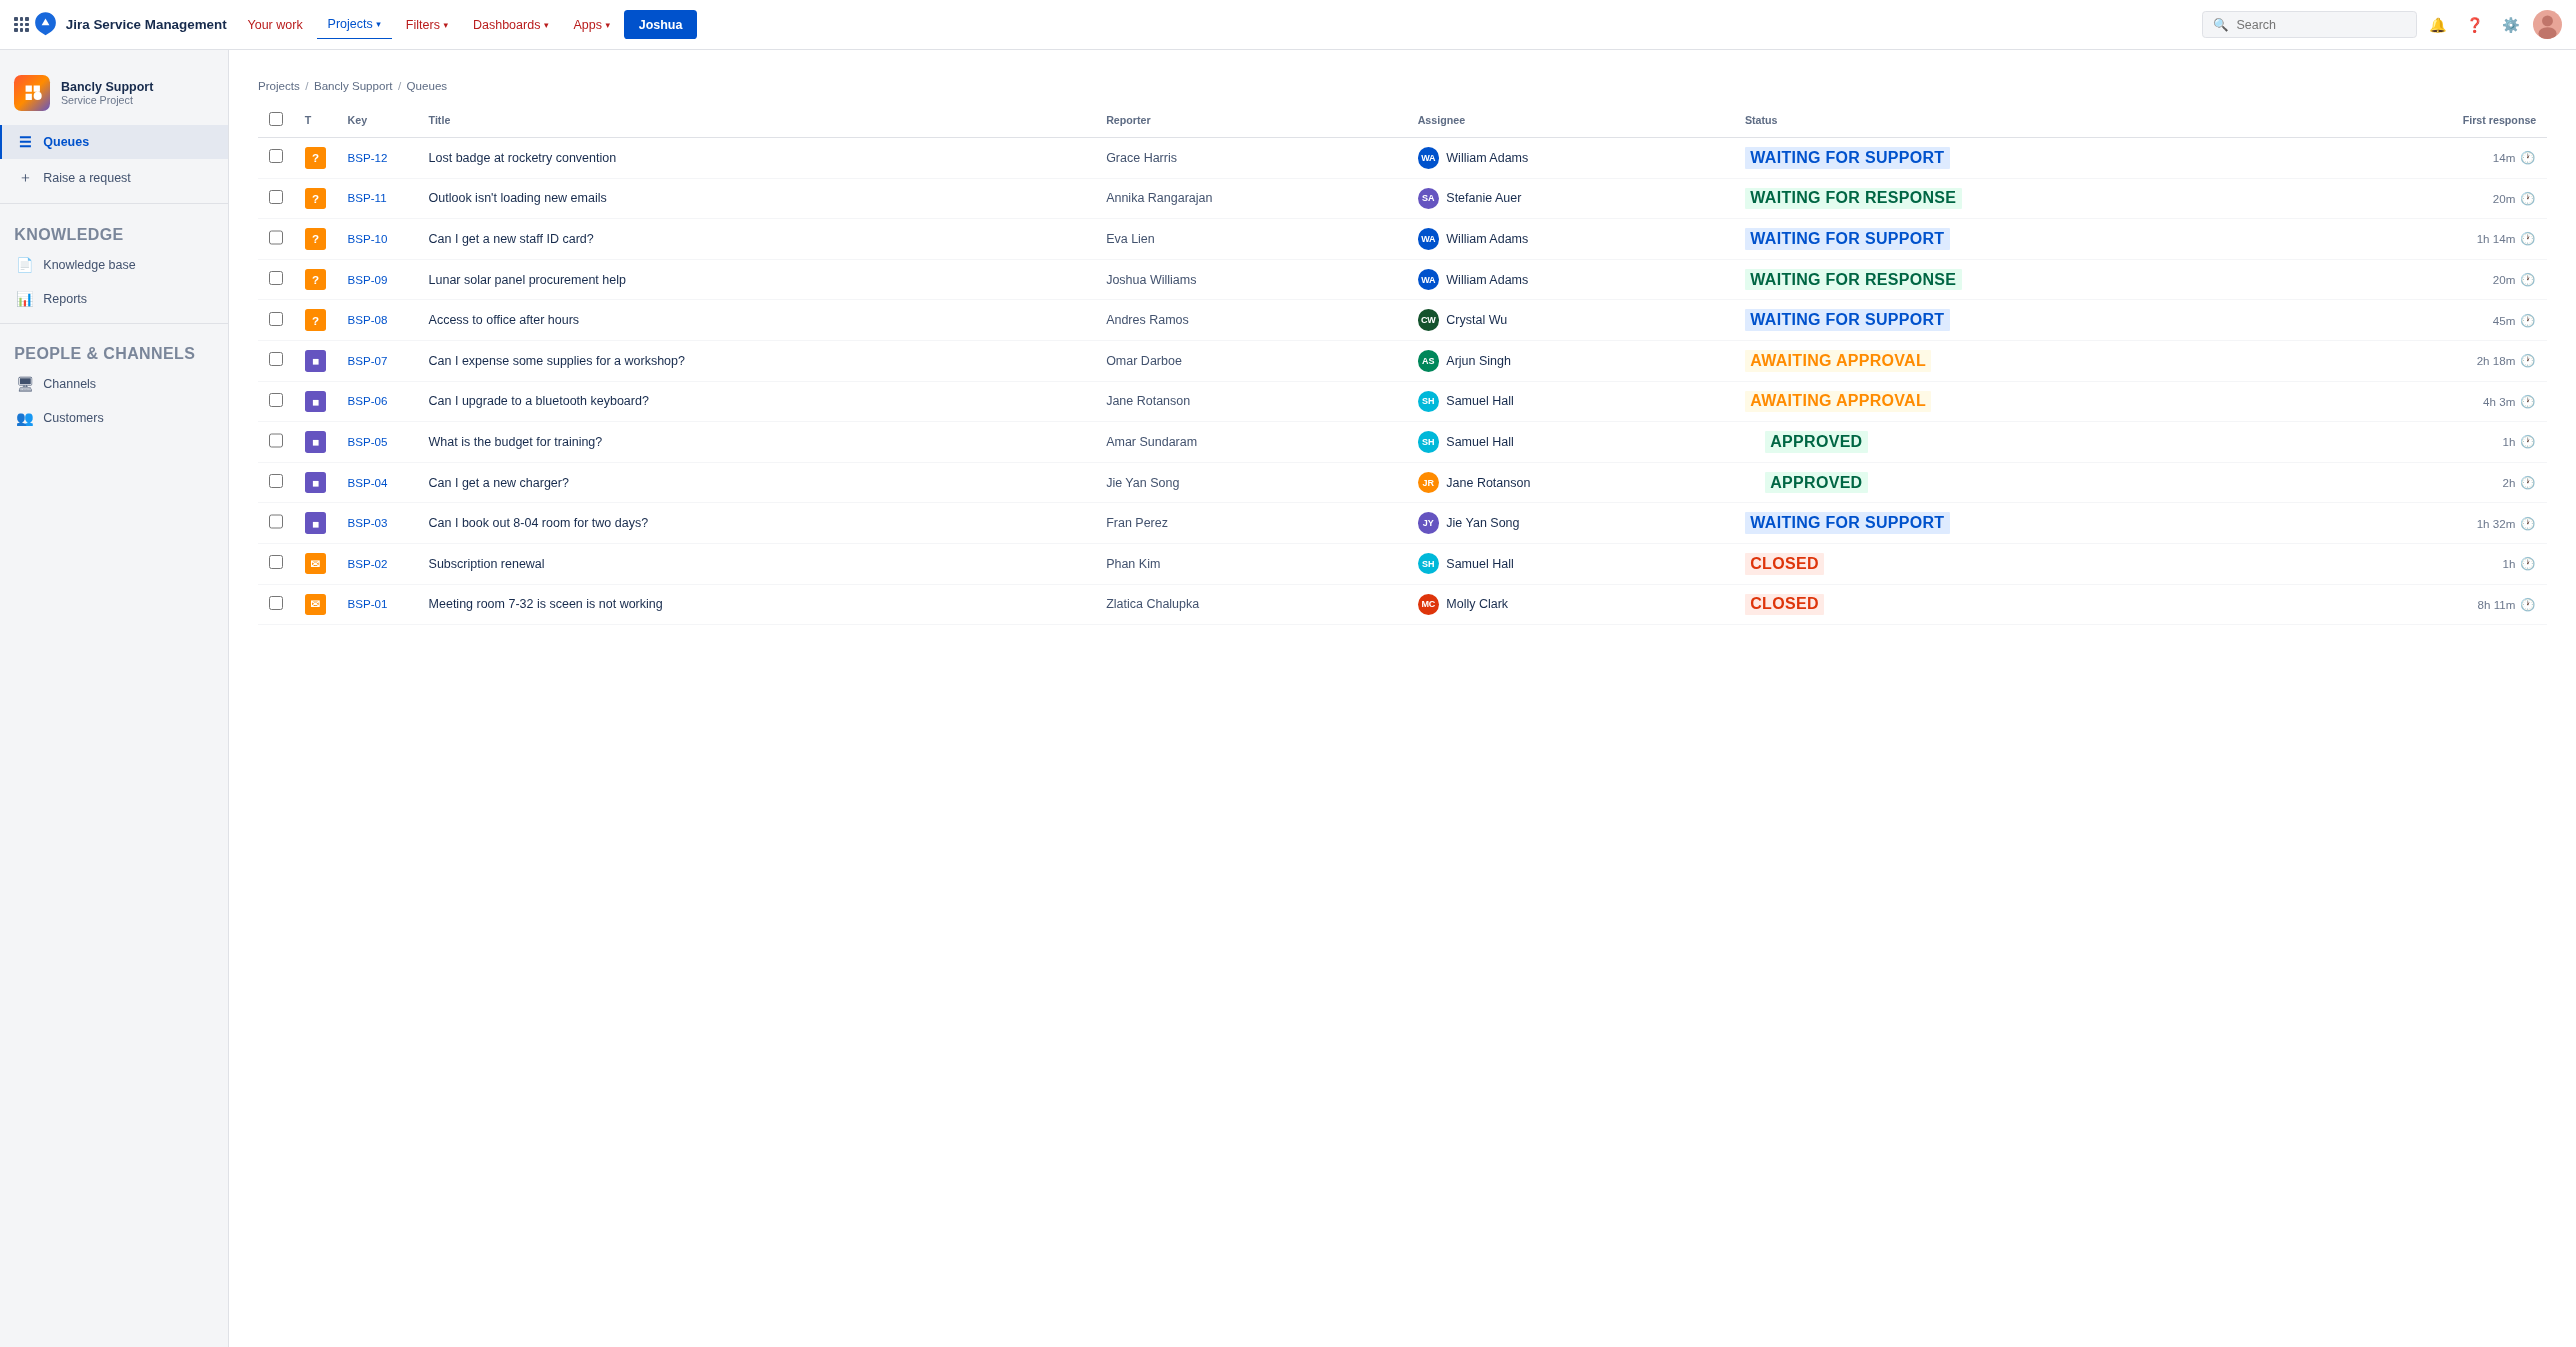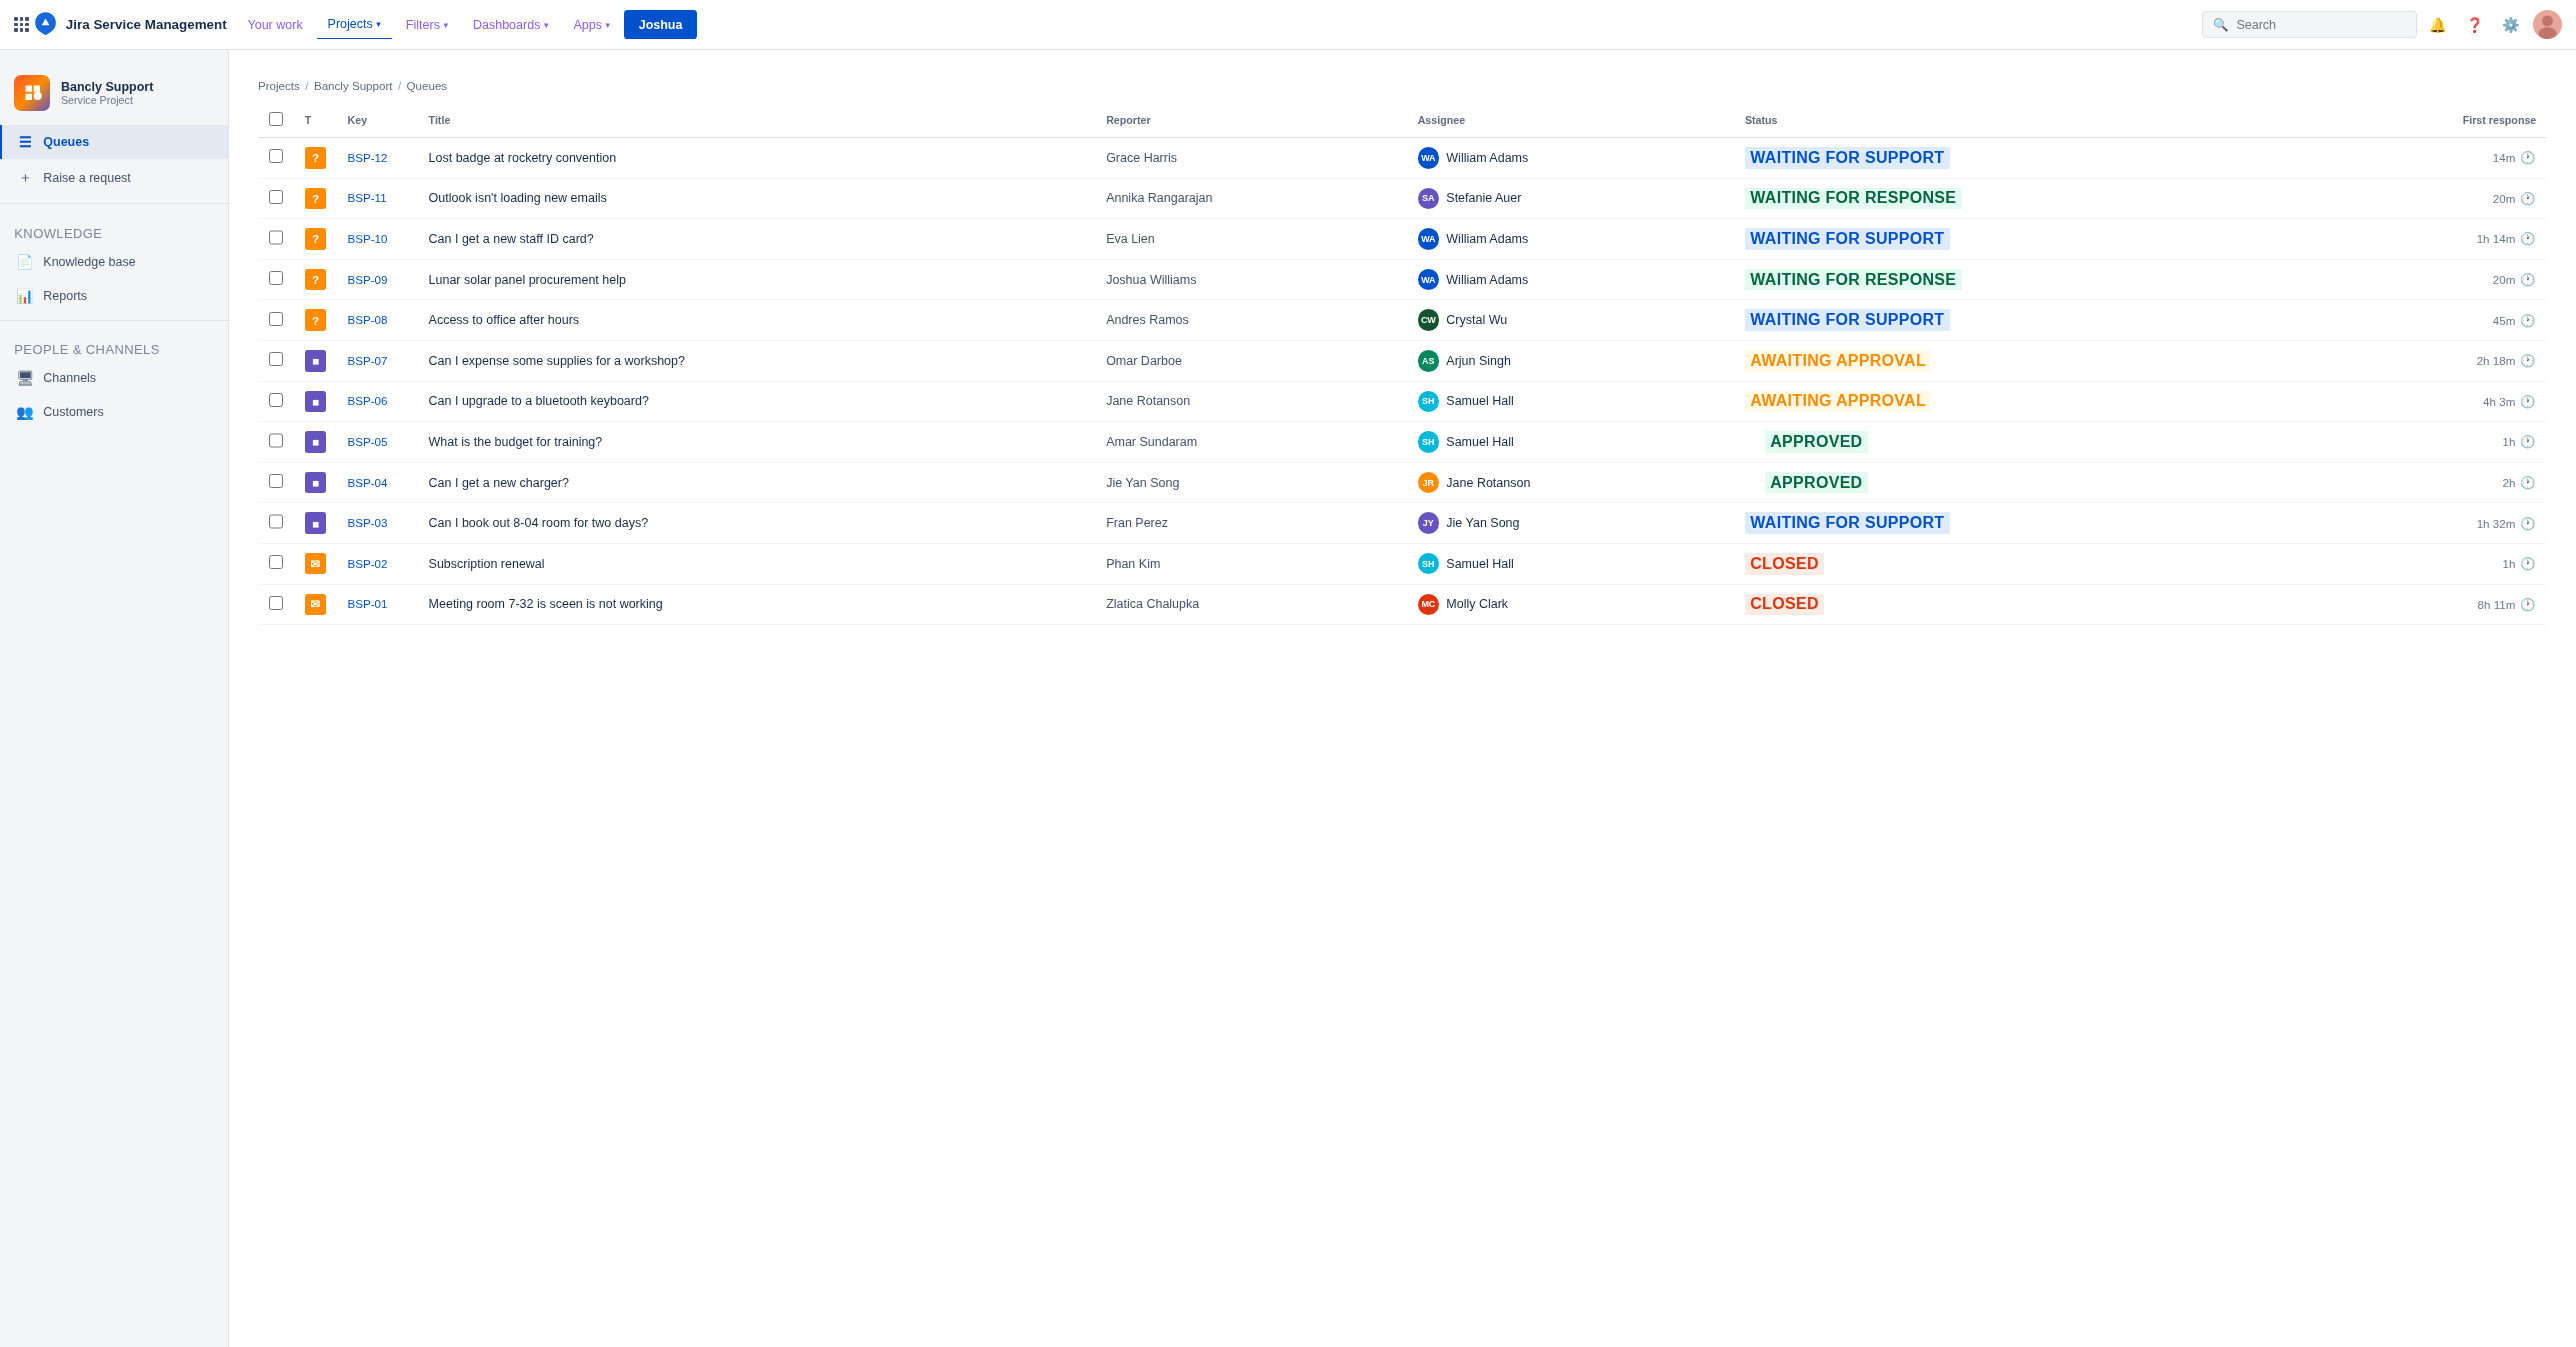--- a/index.html
+++ b/index.html
@@ -9,21 +9,21 @@
     .topnav {
       display: flex; align-items: center; height: 50px;
       background: #fff; border-bottom: 0.9px solid #dfe1e6;
       padding: 0 14.3px; gap: 3px; position: fixed; top: 0; left: 0; right: 0; z-index: 100;
     }
     .topnav-logo { display: flex; align-items: center; gap: 7.2px; text-decoration: none; margin-right: 7.2px; }
     .topnav-logo-text { font-size: 13.4px; font-weight: 600; color: #172b4d; white-space: nowrap; }
     .topnav-nav { display: flex; align-items: center; gap: 3.6px; flex: 1; }
     .topnav-link {
       padding: 7.2px 10.7px; border-radius: 3.6px; font-size: 12.5px; font-weight: 500;
-      color: #8b5cf6; text-decoration: none; cursor: pointer; white-space: nowrap;
+      color: #b91c1c; text-decoration: none; cursor: pointer; white-space: nowrap;
       border: none; background: none; display: flex; align-items: center; gap: 3.6px;
     }
     .topnav-link.active { color: #0052cc; border-bottom: 1.8px solid #0052cc; border-radius: 0; }
     .topnav-link .chevron { font-size: 9px; }
     .create-btn {
       background: #0052cc; color: #fff; border: none; border-radius: 3.6px;
       padding: 7.2px 14.3px; font-size: 12.5px; font-weight: 600; cursor: pointer;
       white-space: nowrap;
     }
     .topnav-right { display: flex; align-items: center; gap: 7.2px; margin-left: auto; }
@@ -69,21 +69,21 @@
     .sidebar-nav { }
     .sidebar-item {
       display: flex; align-items: center; gap: 9px;
       padding: 9px 14.3px; cursor: pointer; color: #42526e; font-size: 12.5px; font-weight: 500;
       border-left: 2.7px solid transparent;
     }
     .sidebar-item.active { background: #e4e8f0; color: #0052cc; border-left: 2.7px solid #0052cc; font-weight: 600; }
     .sidebar-item-icon { font-size: 14.3px; width: 18px; text-align: center; }
 
     .sidebar-section-label {
-      font-size: 13px; font-weight: 400; color: #7a869a; text-transform: uppercase;
+      font-size: 16px; font-weight: 700; color: #7a869a; text-transform: uppercase;
       padding: 14.3px 14.3px 3.6px; letter-spacing: 0.4px;
     }
     .sidebar-divider { border: none; border-top: 0.9px solid #dfe1e6; margin: 7.2px 0; }
 
     
     .main { margin-left: 229px; padding: 29px 29px; flex: 1; }
     .breadcrumb { display: flex; align-items: center; gap: 5.4px; font-size: 11.6px; color: #5e6c84; margin-bottom: 10.7px; }
     .breadcrumb a { color: #5e6c84; text-decoration: none; }
     .breadcrumb-sep { color: #97a0af; }
     .page-title { font-size: 21.5px; font-weight: 700; color: #172b4d; margin-bottom: 21.5px; }

